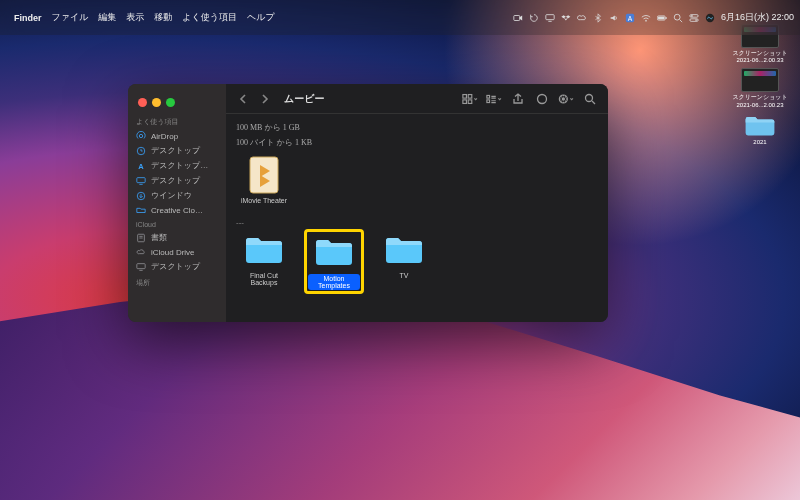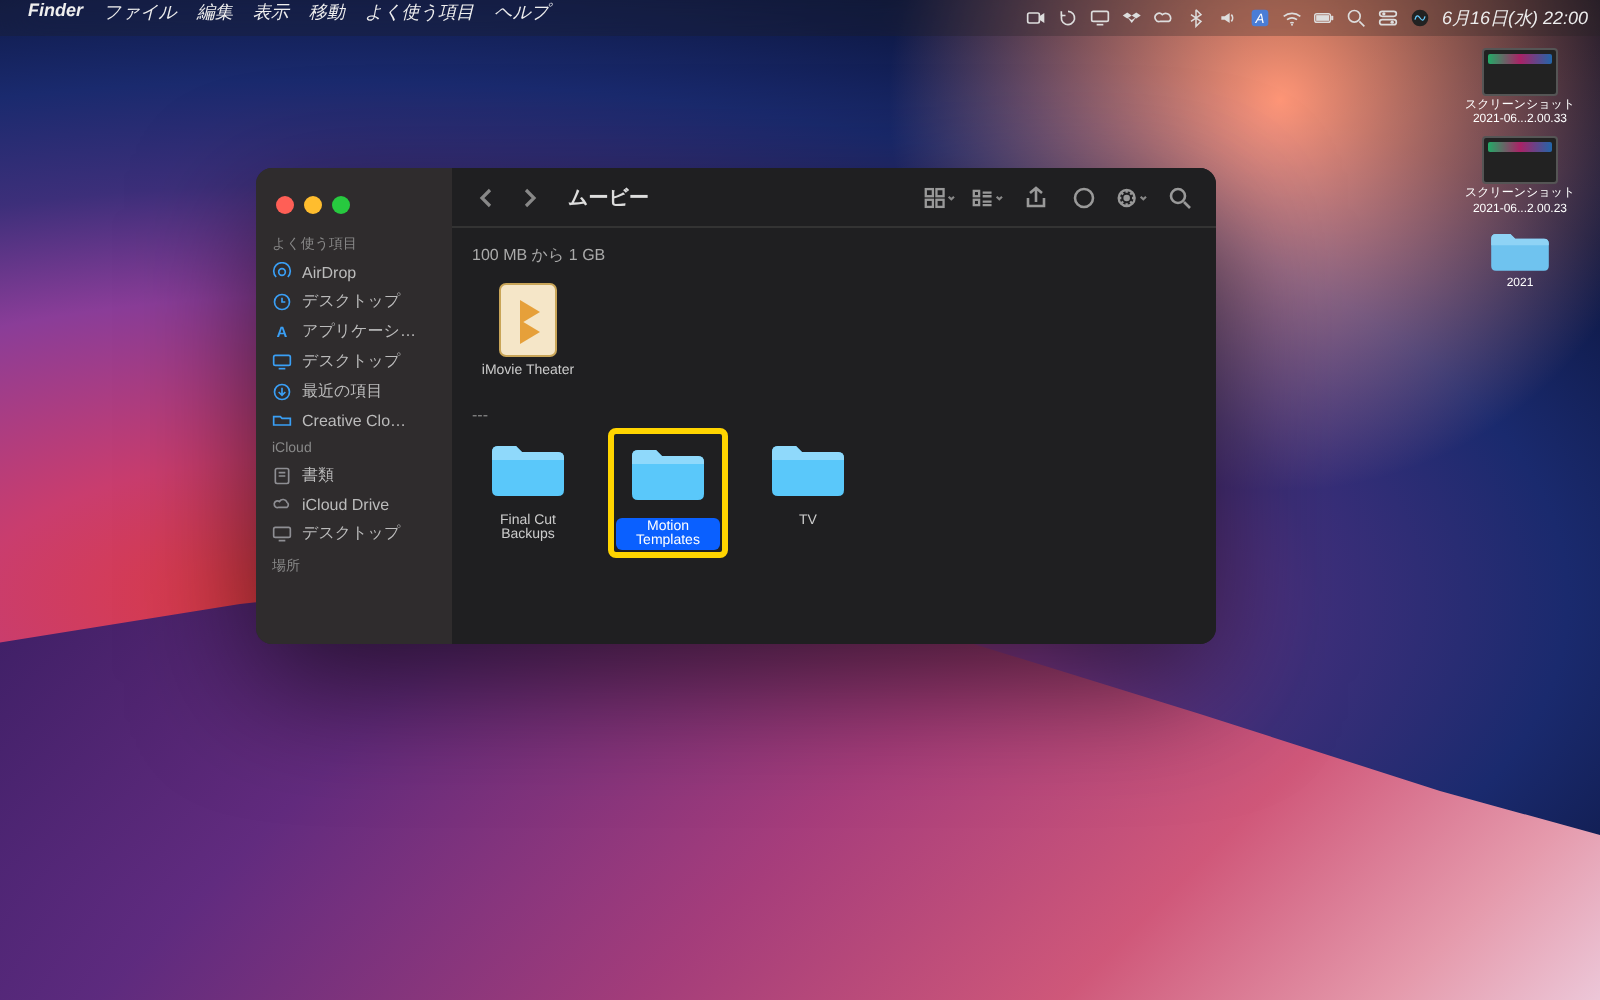--- a/index.html
+++ b/index.html
@@ -6,22 +6,22 @@
   body { width: 800px; height: 500px; overflow: hidden; position: relative; background: #000; }
   .wallpaper { position: absolute; inset: 0; background:
     radial-gradient(ellipse 120% 80% at 20% 60%, #e23a3a 0%, #c93d6e 18%, #8a3d98 38%, #3d2f7a 52%, #1a2a6e 65%, #0c1640 80%, #050a20 100%),
     radial-gradient(circle at 80% 10%, #ff8c4a 0%, transparent 25%);
     background-blend-mode: screen; }
   .wave { position: absolute; bottom: 0; left: 0; right: 0; height: 55%;
     background: linear-gradient(135deg, #2a1a5e 0%, #5e2a7e 30%, #a83d7a 55%, #d85a7a 75%, #f0a0b0 90%, #f8d0e0 100%);
     clip-path: polygon(0 35%, 15% 28%, 35% 22%, 55% 30%, 75% 48%, 90% 62%, 100% 70%, 100% 100%, 0 100%); opacity: 0.95; }
 
   
-  .menubar { position: absolute; top: 0; left: 0; right: 0; height: 18px; background: rgba(30,30,30,.25); backdrop-filter: blur(10px);
-    display: flex; color: #eee; font-size: 9px; padding: 0 6px; z-index: 10; font-style: italic; }
+  .menubar { position: absolute; top: 0; left: 0; right: 0; height: 35px; background: rgba(30,30,30,.25); backdrop-filter: blur(10px);
+    display: flex; align-items: center; color: #eee; font-size: 9px; padding: 0 6px; z-index: 10; }
   .menubar .apple { font-size: 10px; margin-right: 8px; }
   .menubar .menu-item { margin-right: 10px; cursor: default; }
   .menubar .spacer { flex: 1; }
   .menubar .status-item { margin-left: 6px; font-size: 9px; display: inline-flex; align-items: center; }
   .status-item svg { width: 10px; height: 10px; }
 
   
   .desktop-icons { position: absolute; top: 24px; right: 10px; width: 60px; display: flex; flex-direction: column; gap: 4px; z-index: 2; }
   .d-icon { display: flex; flex-direction: column; align-items: center; color: #fff; font-size: 6px; text-align: center; line-height: 1.2; }
   .d-icon .thumb { width: 38px; height: 24px; border-radius: 2px; margin-bottom: 2px; background: #222; border: 1px solid #555; position: relative; overflow: hidden; }
@@ -42,21 +42,21 @@
 
   .main { flex: 1; display: flex; flex-direction: column; background: #1f1f21; }
   .toolbar { height: 30px; display: flex; align-items: center; padding: 0 10px; gap: 8px; color: #aaa; font-size: 10px; border-bottom: 1px solid #333; }
   .toolbar .nav-btn { width: 14px; height: 14px; display: inline-flex; align-items: center; justify-content: center; cursor: default; }
   .toolbar .title { font-weight: 600; color: #ddd; margin-left: 4px; }
   .toolbar .grow { flex: 1; }
   .toolbar .tb-btn { width: 16px; height: 14px; display: inline-flex; align-items: center; justify-content: center; cursor: default; }
   .toolbar svg { width: 12px; height: 12px; stroke: #999; fill: none; stroke-width: 1.3; }
 
   .content { flex: 1; padding: 6px 10px 10px; overflow: auto; color: #ccc; font-size: 8px; }
-  .group-label { font-size: 8px; color: #aaa; margin: 2px 0 4px; }
+  .group-label { font-size: 8px; color: #aaa; margin: 2px 0 4px; font-family: Liberation Serif, serif; }
   .divider-lbl { font-size: 8px; color: #888; margin-top: 6px; }
   .icon-grid { display: flex; gap: 14px; padding: 4px 0 8px; }
   .file-item { display: flex; flex-direction: column; align-items: center; width: 56px; font-size: 7px; text-align: center; color: #ccc; gap: 3px; }
   .file-item .fi-icon { width: 40px; height: 38px; display: flex; align-items: center; justify-content: center; }
   .file-item.selected .fi-label { background: #0a60ff; color: #fff; border-radius: 3px; padding: 1px 3px; }
   .file-item.highlighted { outline: 3px solid #ffd400; outline-offset: -1px; padding: 2px; border-radius: 2px; }
 
   .folder-svg { width: 40px; height: 32px; }
   .theater-svg { width: 32px; height: 40px; }
 
@@ -207,39 +207,39 @@
             </svg>
           </span>
           <span>デスクトップ</span>
         </div>
         <div class="sb-item">
           <span class="ic" style="color: rgb(58, 159, 245);">
             <svg viewBox="0 0 12 12">
               <text x="6" y="9" font-size="9" text-anchor="middle" fill="currentColor" font-weight="bold">A</text>
             </svg>
           </span>
-          <span>アプリケーシ…</span>
+          <span>デスクトップ…</span>
         </div>
         <div class="sb-item">
           <span class="ic" style="color: rgb(58, 159, 245);">
             <svg viewBox="0 0 12 12">
               <rect x="1" y="2" width="10" height="6" rx="1" fill="none" stroke="currentColor"></rect>
               <path d="M4 10 H8" stroke="currentColor"></path>
             </svg>
           </span>
           <span>デスクトップ</span>
         </div>
         <div class="sb-item">
           <span class="ic" style="color: rgb(58, 159, 245);">
             <svg viewBox="0 0 12 12">
               <circle cx="6" cy="6" r="4.5" fill="none" stroke="currentColor"></circle>
               <path d="M6 3.5 V8 M4 6 L6 8 L8 6" stroke="currentColor" fill="none"></path>
             </svg>
           </span>
-          <span>最近の項目</span>
+          <span>ウインドウ</span>
         </div>
         <div class="sb-item">
           <span class="ic" style="color: rgb(58, 159, 245);">
             <svg viewBox="0 0 12 12">
               <path d="M1 4 V9 H11 V5 H6 L5 4 Z" fill="none" stroke="currentColor"></path>
             </svg>
           </span>
           <span>Creative Clo…</span>
         </div>
       </div>
@@ -335,20 +335,21 @@
       <span class="tb-btn">
           <svg viewBox="0 0 12 12">
             <circle cx="5" cy="5" r="3.5" stroke="#999"></circle>
             <path d="M8 8 L11 11" stroke="#999"></path>
           </svg>
         </span>
     </div>
 
     <div class="content">
       <div class="group-label">100 MB から 1 GB</div>
+      <div class="group-label">100 バイト から 1 KB</div>
       <div class="icon-grid" id="grid-1">
           <div class="file-item">
             <div class="fi-icon">
               <svg class="theater-svg" viewBox="0 0 32 40">
                 <rect x="2" y="2" width="28" height="36" rx="3" fill="#f5e6c8" stroke="#c9a558"></rect>
                 <path d="M12 10 L22 16 L12 22 Z" fill="#e6a03a"></path>
                 <path d="M12 20 L22 26 L12 32 Z" fill="#e6a03a"></path>
               </svg>
             </div>
             <span class="fi-label">iMovie Theater</span>

